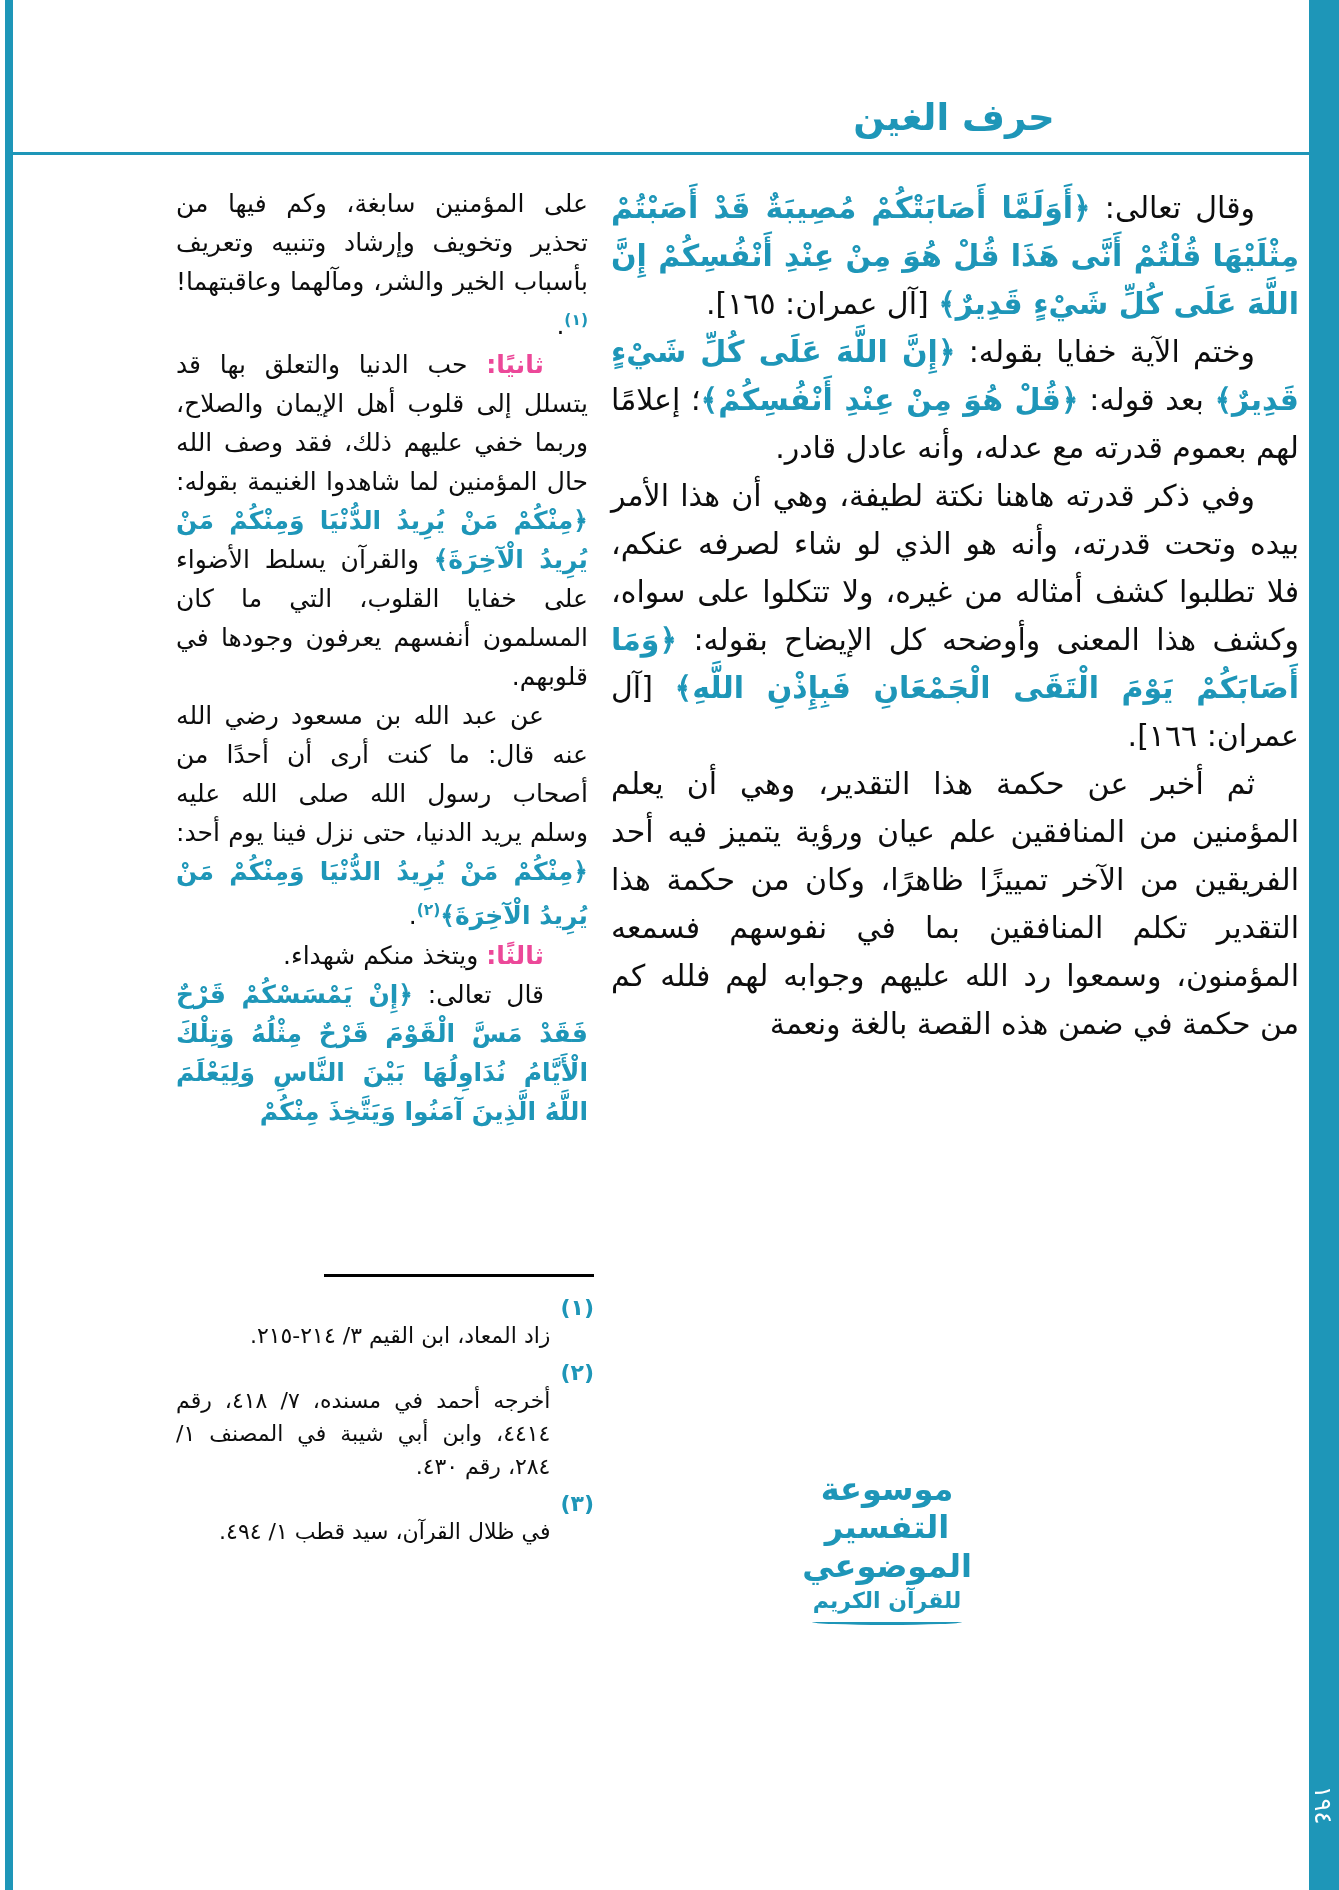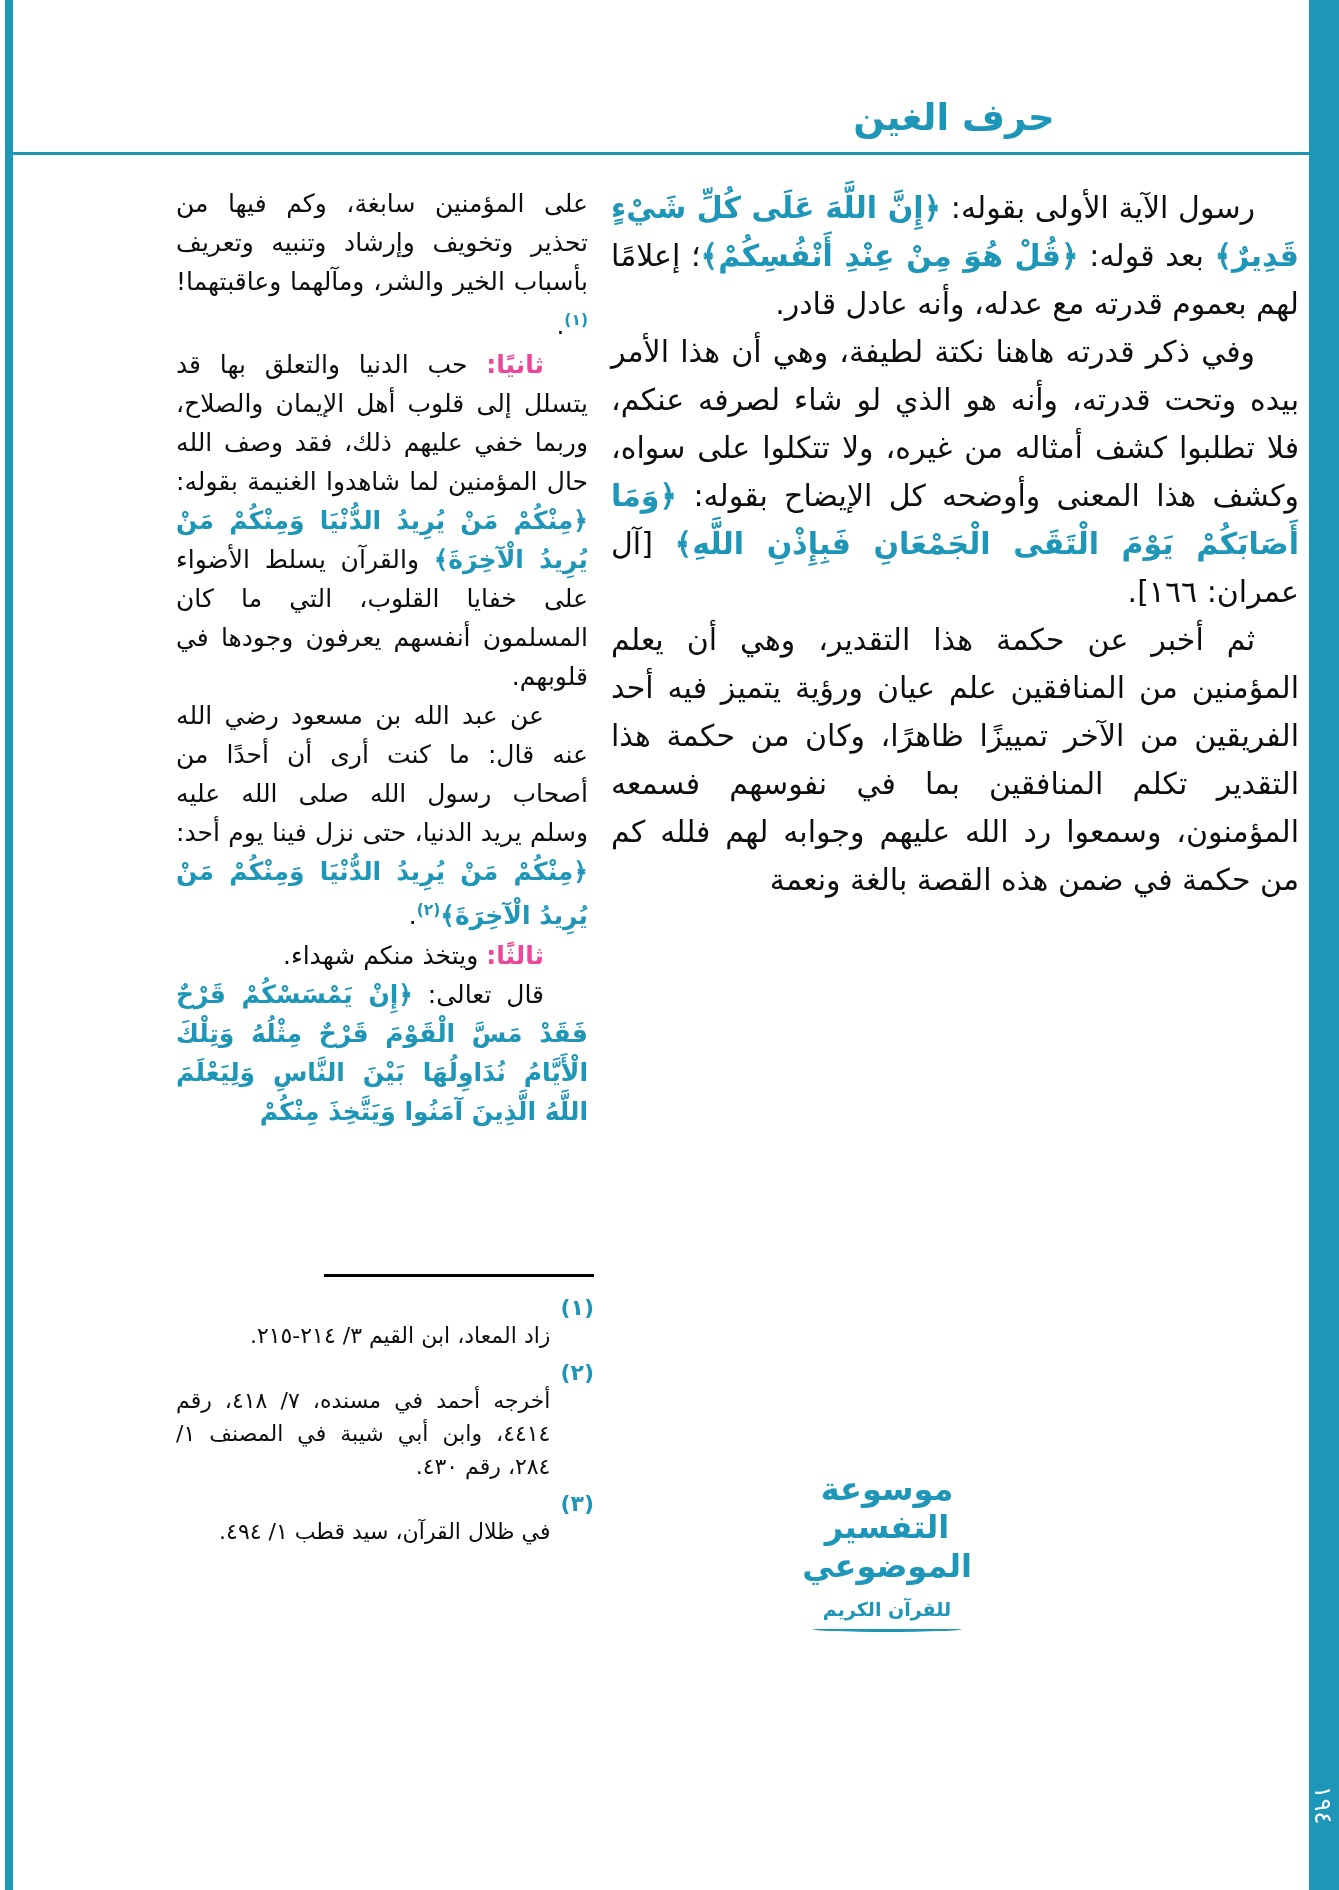--- a/index.html
+++ b/index.html
@@ -93,40 +93,41 @@
   
   .publisher-logo {
     position: absolute;
     right: 330px; top: 1462px; width: 244px;
     text-align: center;
     color: var(--accent);
     background: #fff;
     padding: 8px 4px;
   }
   .logo-line1 { font-size: 32px; font-weight: bold; line-height: 1.2; }
-  .logo-line2 { font-size: 19px; margin-top: 13px; font-weight: bold; }
+  .logo-line2 { font-size: 22px; margin-top: 3px; font-weight: bold; }
   .logo-flourish { height: 6px; width: 150px; margin: 6px auto 0;
     border-bottom: 3px solid var(--accent); border-radius: 50%; }
 </style>
 </head>
 <body>
 
 <div class="page">
 
   <div class="edge-bar edge-left"></div>
 
   <div class="edge-bar edge-right">
     <div class="page-number">١٩٤</div>
   </div>
 
   <div class="chapter-header">حرف الغين</div>
   <div class="header-rule"></div>
 
   <div class="col right-col">
-    <p class="para"><span class="seg-n">رسول الآية الأولى بقوله: </span><span class="seg-q">﴿إِنَّ اللَّهَ عَلَى كُلِّ شَيْءٍ قَدِيرٌ﴾</span><span class="seg-n"> بعد قوله: </span><span class="seg-q">﴿قُلْ هُوَ مِنْ عِنْدِ أَنْفُسِكُمْ﴾</span><span class="seg-n">؛ إعلامًا لهم بعموم قدرته مع عدله، وأنه عادل قادر.</span></p>
+    <p class="para"><span class="seg-n">وقال تعالى: </span><span class="seg-q">﴿أَوَلَمَّا أَصَابَتْكُمْ مُصِيبَةٌ قَدْ أَصَبْتُمْ مِثْلَيْهَا قُلْتُمْ أَنَّى هَذَا قُلْ هُوَ مِنْ عِنْدِ أَنْفُسِكُمْ إِنَّ اللَّهَ عَلَى كُلِّ شَيْءٍ قَدِيرٌ﴾</span><span class="seg-n"> [آل عمران: ١٦٥].</span></p>
+    <p class="para"><span class="seg-n">وختم الآية خفايا بقوله: </span><span class="seg-q">﴿إِنَّ اللَّهَ عَلَى كُلِّ شَيْءٍ قَدِيرٌ﴾</span><span class="seg-n"> بعد قوله: </span><span class="seg-q">﴿قُلْ هُوَ مِنْ عِنْدِ أَنْفُسِكُمْ﴾</span><span class="seg-n">؛ إعلامًا لهم بعموم قدرته مع عدله، وأنه عادل قادر.</span></p>
     <p class="para"><span class="seg-n">وفي ذكر قدرته هاهنا نكتة لطيفة، وهي أن هذا الأمر بيده وتحت قدرته، وأنه هو الذي لو شاء لصرفه عنكم، فلا تطلبوا كشف أمثاله من غيره، ولا تتكلوا على سواه، وكشف هذا المعنى وأوضحه كل الإيضاح بقوله: </span><span class="seg-q">﴿وَمَا أَصَابَكُمْ يَوْمَ الْتَقَى الْجَمْعَانِ فَبِإِذْنِ اللَّهِ﴾</span><span class="seg-n"> [آل عمران: ١٦٦].</span></p>
     <p class="para"><span class="seg-n">ثم أخبر عن حكمة هذا التقدير، وهي أن يعلم المؤمنين من المنافقين علم عيان ورؤية يتميز فيه أحد الفريقين من الآخر تمييزًا ظاهرًا، وكان من حكمة هذا التقدير تكلم المنافقين بما في نفوسهم فسمعه المؤمنون، وسمعوا رد الله عليهم وجوابه لهم فلله كم من حكمة في ضمن هذه القصة بالغة ونعمة</span></p>
   </div>
 
   <div class="col left-col">
     <p class="para no-indent"><span class="seg-n">على المؤمنين سابغة، وكم فيها من تحذير وتخويف وإرشاد وتنبيه وتعريف بأسباب الخير والشر، ومآلهما وعاقبتهما!</span><span class="seg-fn">(١)</span><span class="seg-n">.</span></p>
     <p class="para"><span class="seg-b">ثانيًا:</span><span class="seg-n"> حب الدنيا والتعلق بها قد يتسلل إلى قلوب أهل الإيمان والصلاح، وربما خفي عليهم ذلك، فقد وصف الله حال المؤمنين لما شاهدوا الغنيمة بقوله: </span><span class="seg-q">﴿مِنْكُمْ مَنْ يُرِيدُ الدُّنْيَا وَمِنْكُمْ مَنْ يُرِيدُ الْآخِرَةَ﴾</span><span class="seg-n"> والقرآن يسلط الأضواء على خفايا القلوب، التي ما كان المسلمون أنفسهم يعرفون وجودها في قلوبهم.</span></p>
     <p class="para"><span class="seg-n">عن عبد الله بن مسعود رضي الله عنه قال: ما كنت أرى أن أحدًا من أصحاب رسول الله صلى الله عليه وسلم يريد الدنيا، حتى نزل فينا يوم أحد: </span><span class="seg-q">﴿مِنْكُمْ مَنْ يُرِيدُ الدُّنْيَا وَمِنْكُمْ مَنْ يُرِيدُ الْآخِرَةَ﴾</span><span class="seg-fn">(٢)</span><span class="seg-n">.</span></p>
     <p class="para"><span class="seg-b">ثالثًا:</span><span class="seg-n"> ويتخذ منكم شهداء.</span></p>
     <p class="para"><span class="seg-n">قال تعالى: </span><span class="seg-q">﴿إِنْ يَمْسَسْكُمْ قَرْحٌ فَقَدْ مَسَّ الْقَوْمَ قَرْحٌ مِثْلُهُ وَتِلْكَ الْأَيَّامُ نُدَاوِلُهَا بَيْنَ النَّاسِ وَلِيَعْلَمَ اللَّهُ الَّذِينَ آمَنُوا وَيَتَّخِذَ مِنْكُمْ</span></p>

